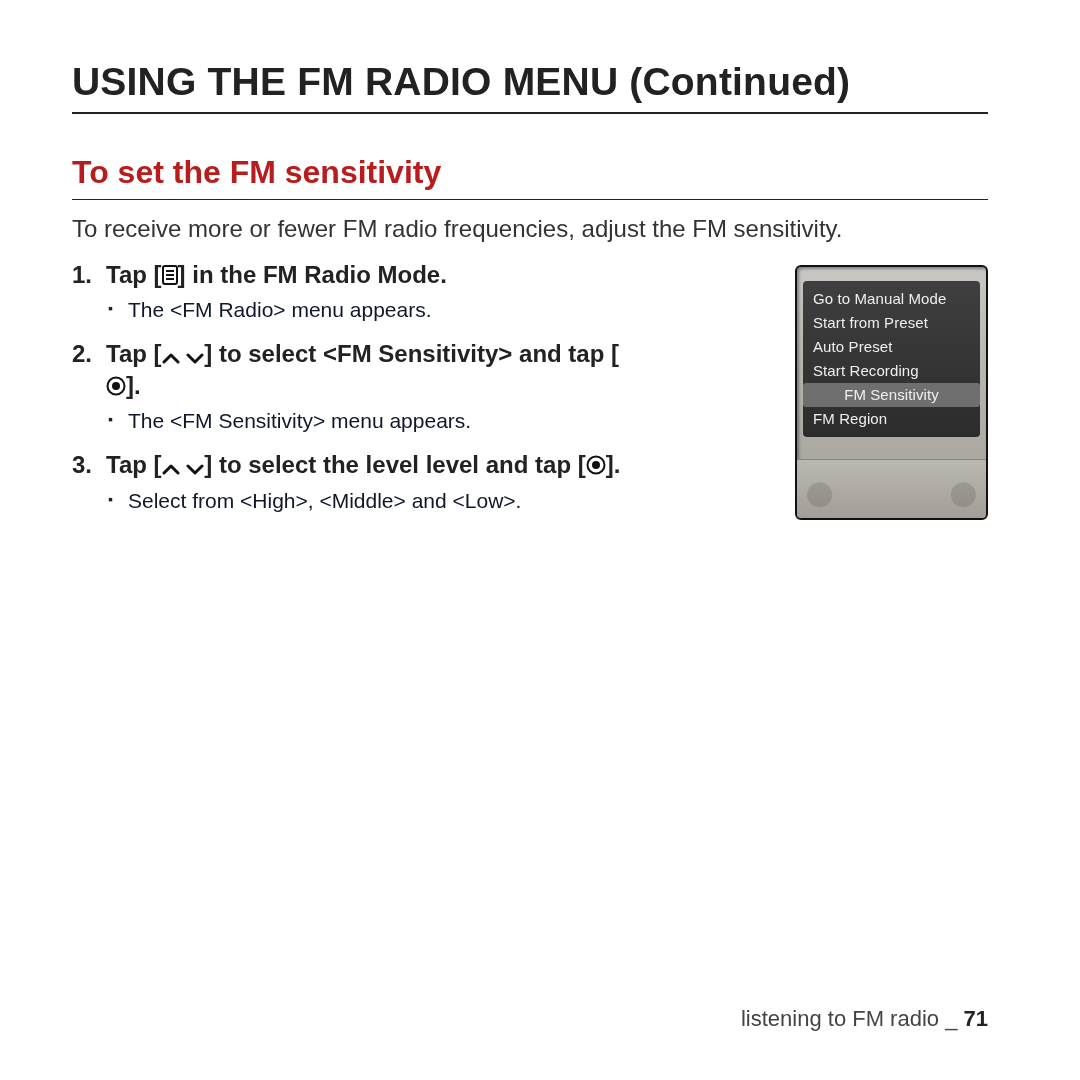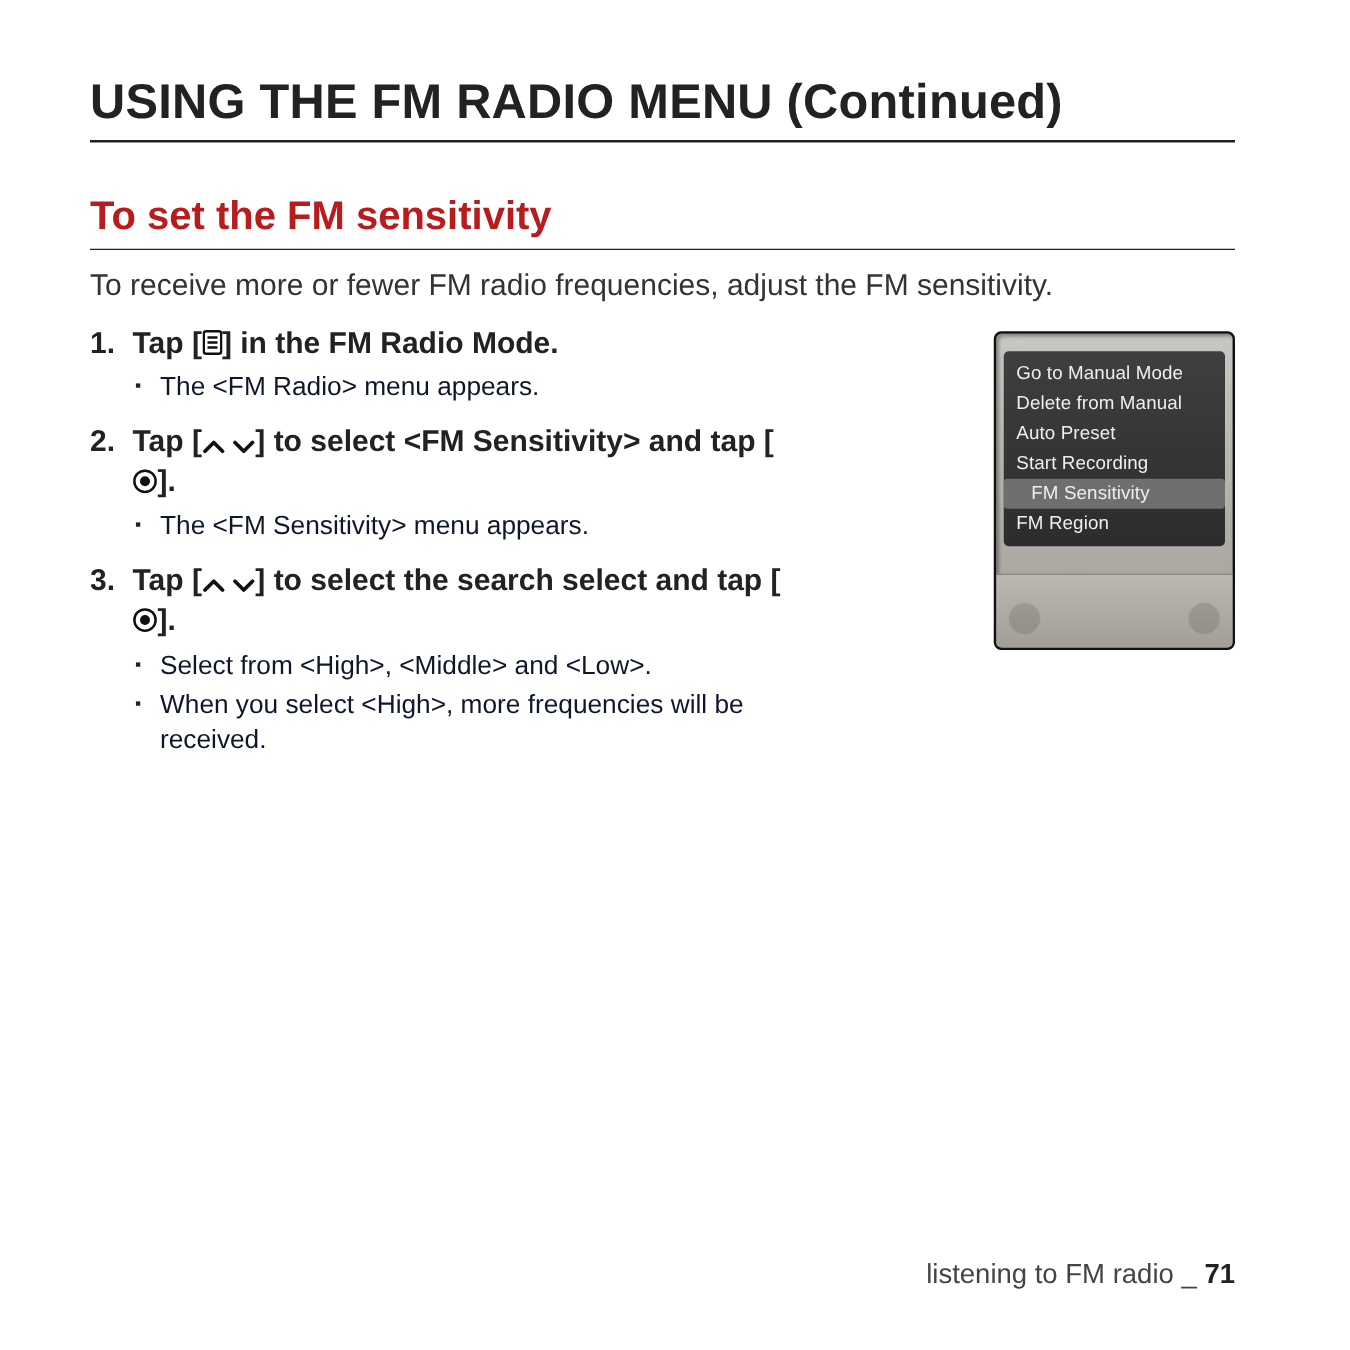--- a/index.html
+++ b/index.html
@@ -135,22 +135,23 @@
     font-size: 15px;
     line-height: 1;
     padding: 4px 10px 5px 10px;
     white-space: nowrap;
     letter-spacing: 0.1px;
   }
   .menu-item.hl {
     background: #6f6f6f;
     border-radius: 3px;
     margin: 0 0;
-    padding-left: 22px;
+    padding-left: 6px;
     padding-right: 6px;
+    text-align: center;
   }
   .device-bottom {
     position: absolute;
     left: 0; right: 0; bottom: 0;
     height: 58px;
     background:
       radial-gradient(circle at 12% 60%, rgba(0,0,0,.12) 12px, transparent 13px),
       radial-gradient(circle at 88% 60%, rgba(0,0,0,.12) 12px, transparent 13px),
       linear-gradient(180deg,#bbb8b2 0%, #a29e97 100%);
     border-top: 1px solid rgba(0,0,0,.15);
@@ -226,36 +227,35 @@
             <li>The &lt;FM Sensitivity&gt; menu appears.</li>
           </ul>
         </li>
 
         <li>
           <span class="strong">
             <span>Tap </span><span>[<span class="ico"><svg width="18" height="12">
                     <polyline points="2,10 9,3 16,10" fill="none" stroke="#111" stroke-width="3" stroke-linecap="round" stroke-linejoin="round"></polyline>
                   </svg></span> <span class="ico"><svg width="18" height="12">
                     <polyline points="2,3 9,10 16,3" fill="none" stroke="#111" stroke-width="3" stroke-linecap="round" stroke-linejoin="round"></polyline>
-                  </svg></span>]</span><span> to select the search select and tap </span><span>[<span class="ico"><svg width="20" height="20">
+                  </svg></span>]</span><span> to select the level level and tap </span><span>[<span class="ico"><svg width="20" height="20">
                     <use href="#ic-target"></use>
                   </svg></span>]</span><span>.</span>
           </span>
           <ul class="sub">
             <li>Select from &lt;High&gt;, &lt;Middle&gt; and &lt;Low&gt;.</li>
-            <li>When you select &lt;High&gt;, more frequencies will be received.</li>
           </ul>
         </li>
       </ol>
     </div>
 
     <div class="device">
       <div class="menu-box">
         <div class="menu-item">Go to Manual Mode</div>
-        <div class="menu-item">Delete from Manual</div>
+        <div class="menu-item">Start from Preset</div>
         <div class="menu-item">Auto Preset</div>
         <div class="menu-item">Start Recording</div>
         <div class="menu-item hl">FM Sensitivity</div>
         <div class="menu-item">FM Region</div>
       </div>
       <div class="device-bottom"></div>
     </div>
   </div>
 
   <div class="footer">

